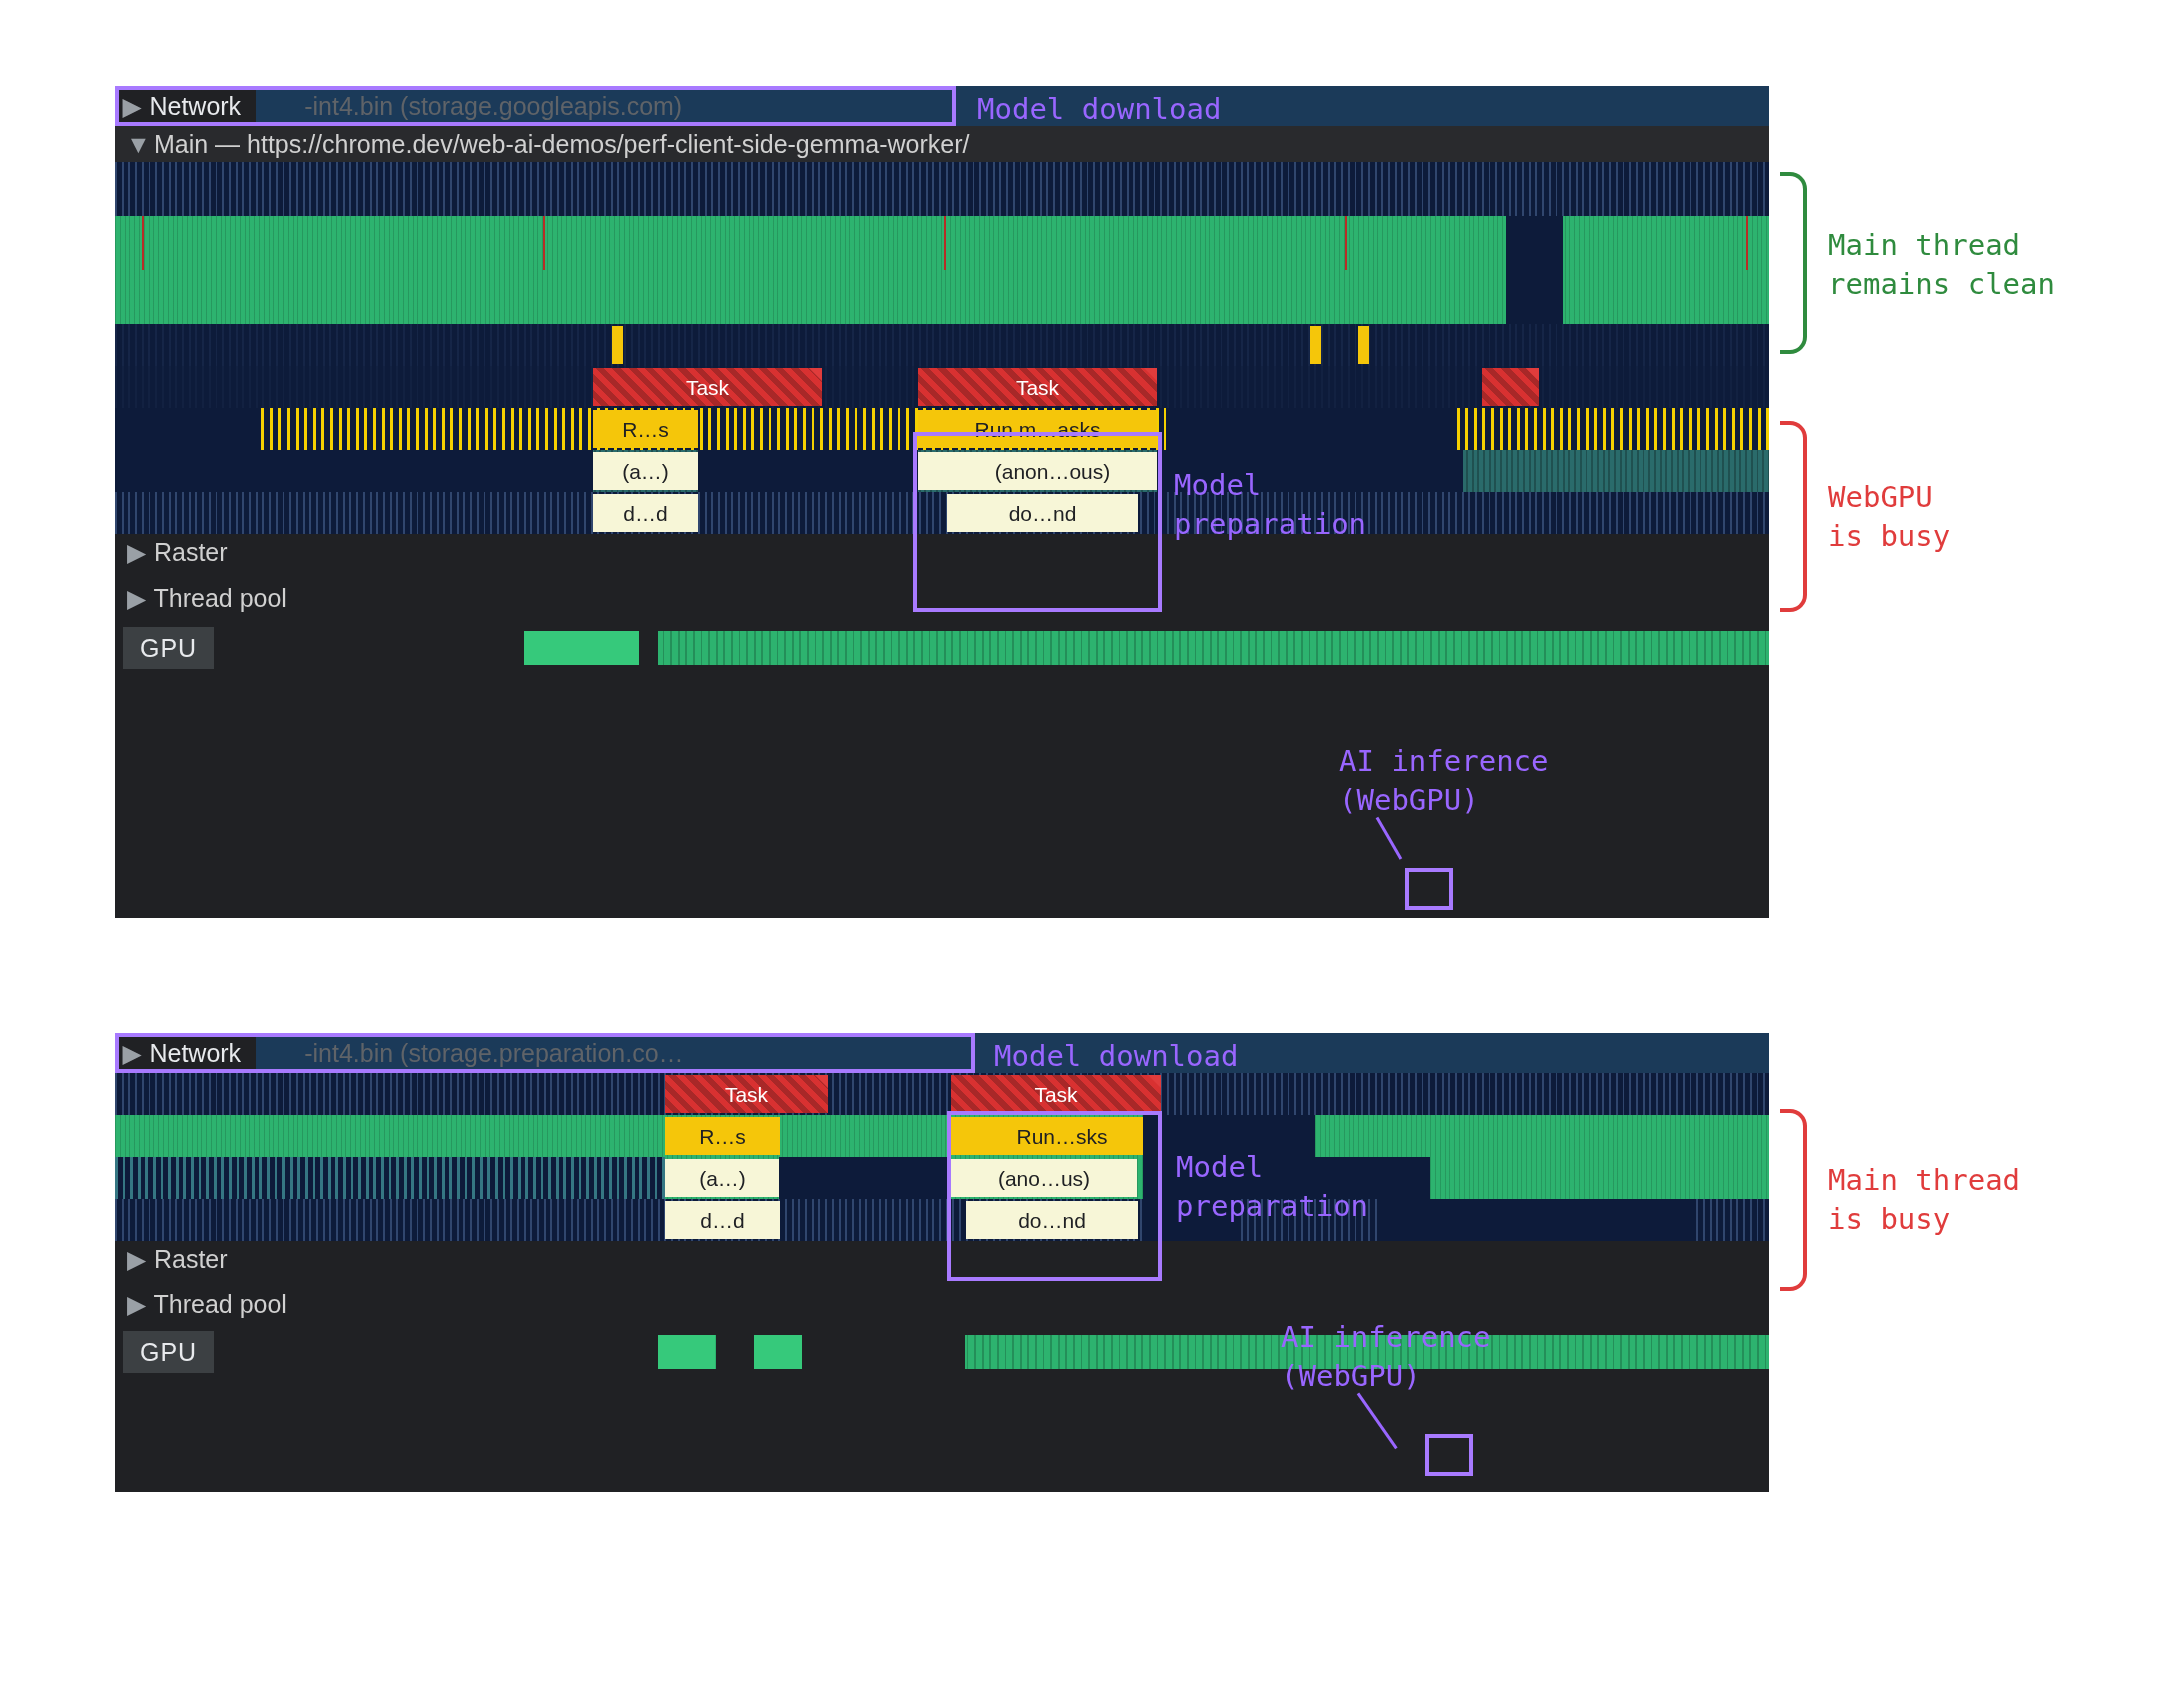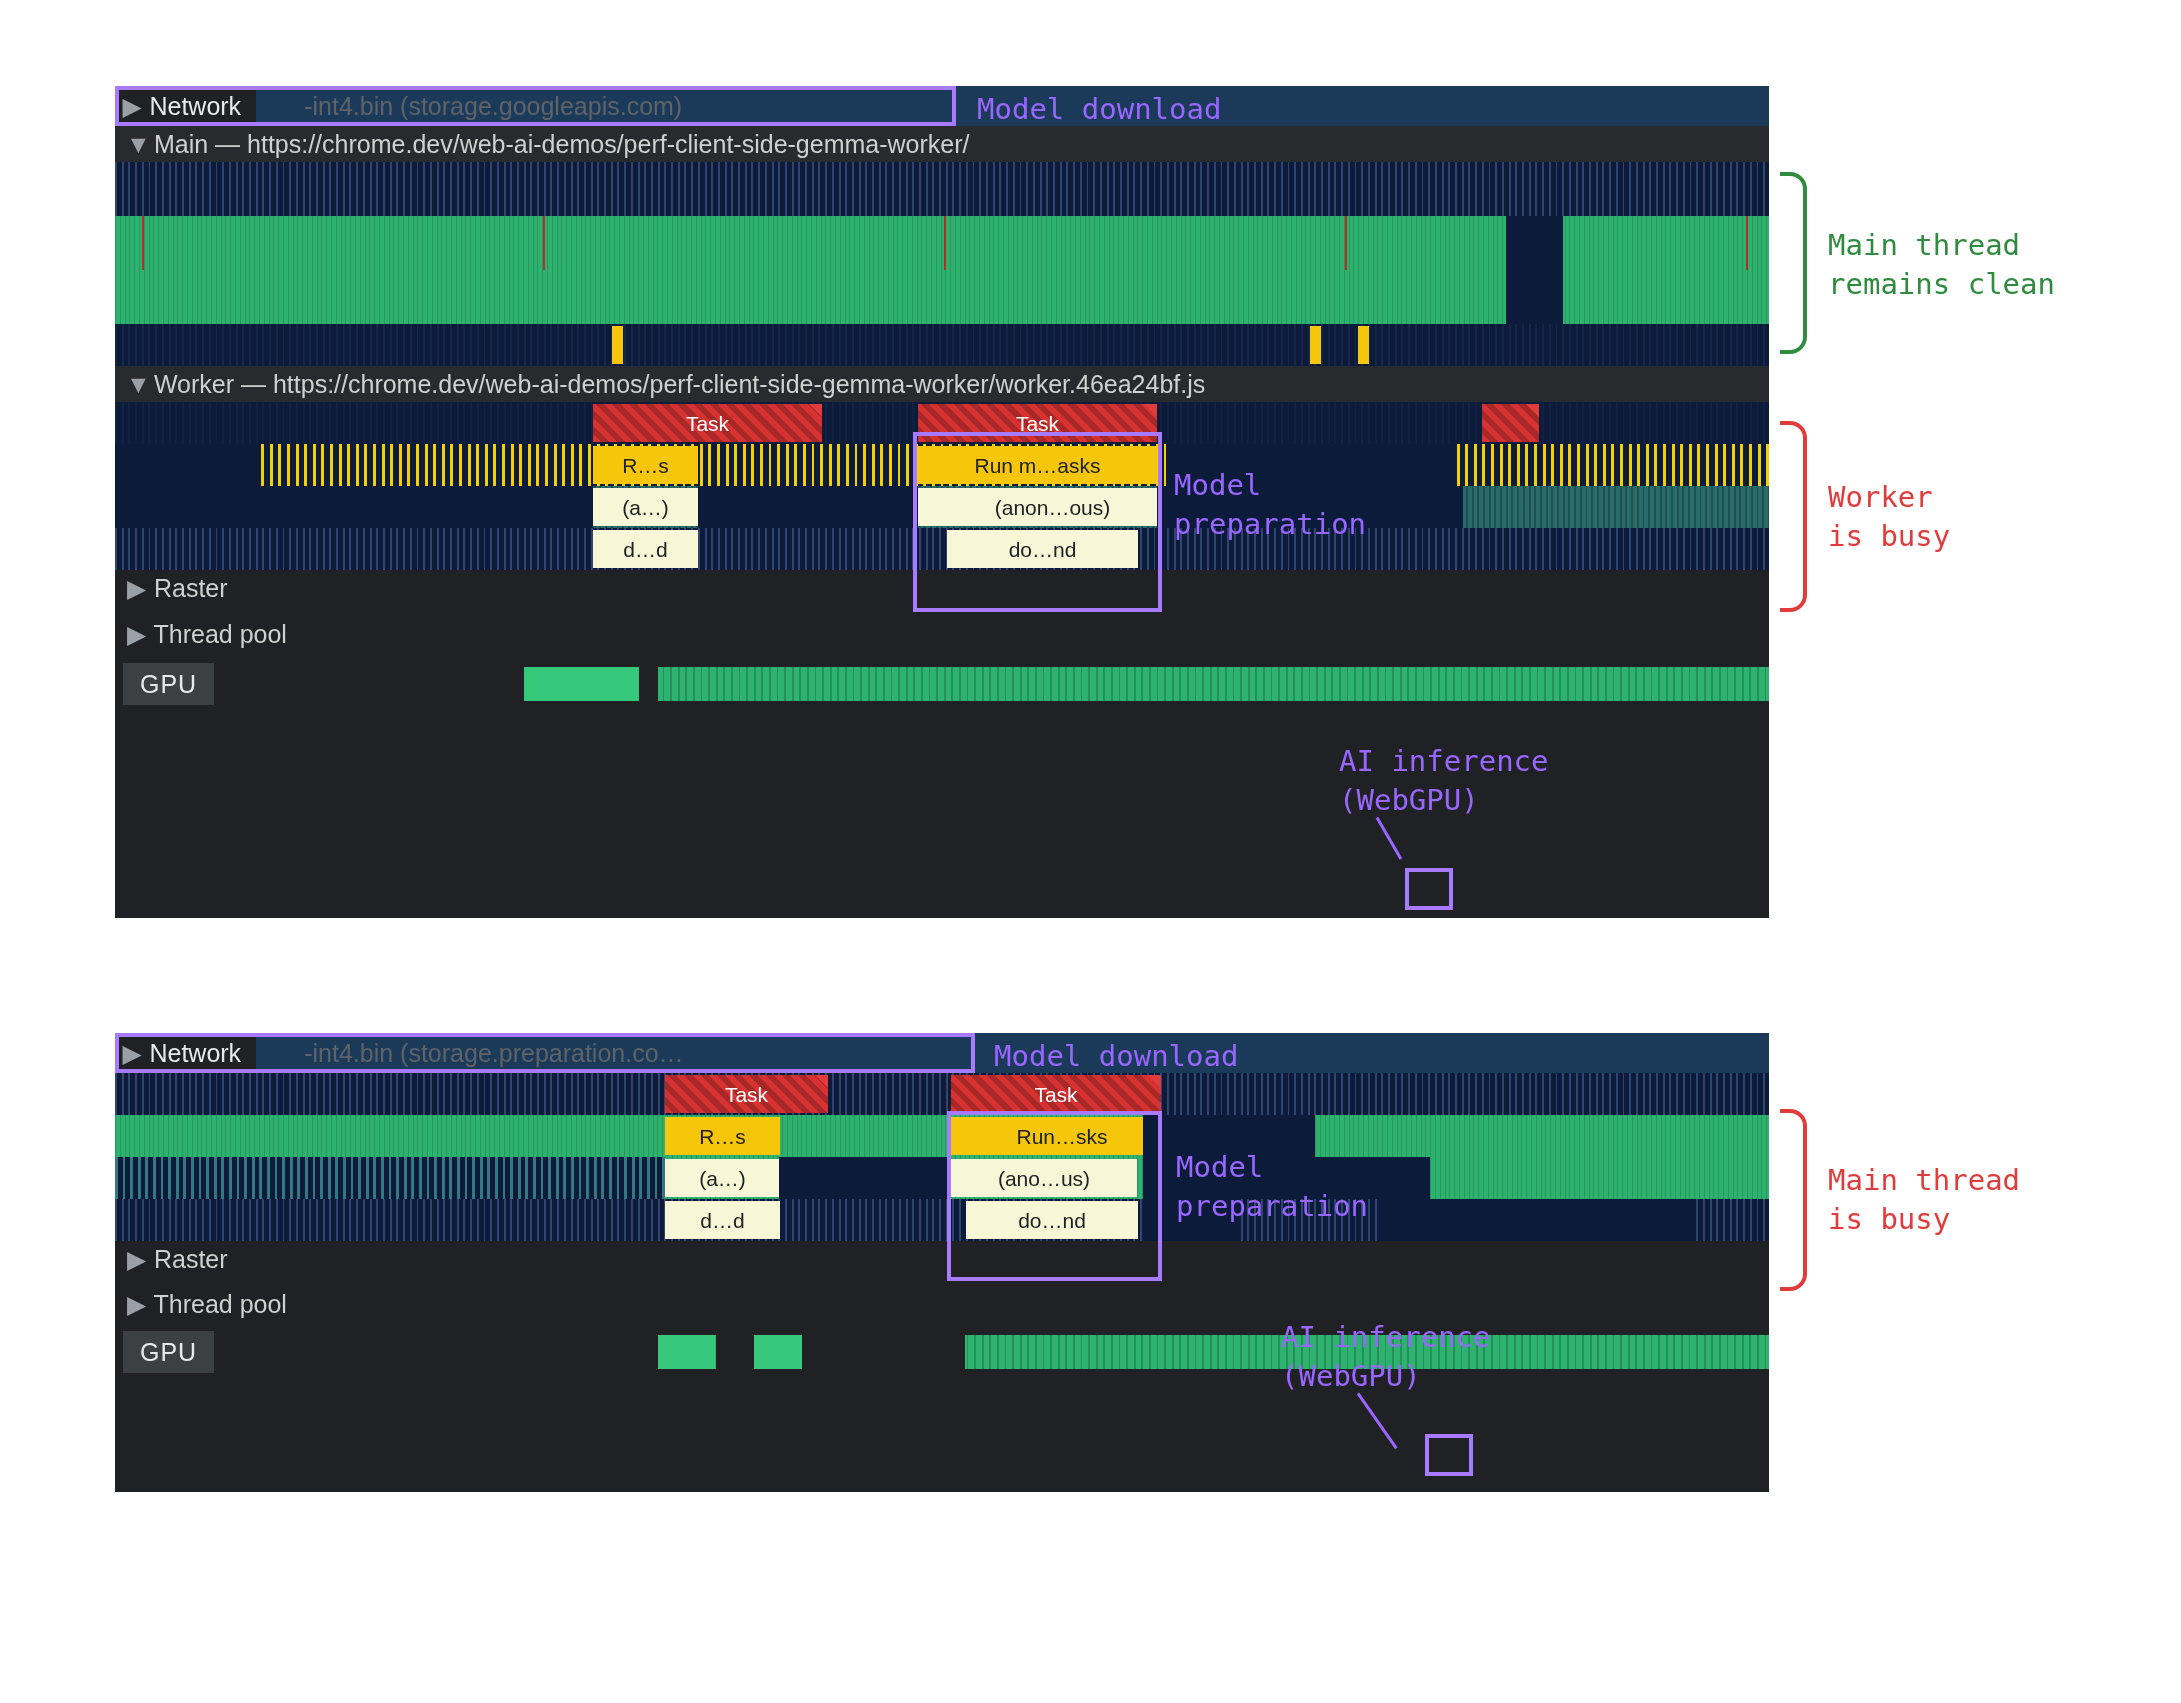--- a/index.html
+++ b/index.html
@@ -156,24 +156,20 @@
       <div class="stripes green"></div>
       <div style="position:absolute;left:1391px;top:0;bottom:0;width:57px;background:var(--dark);"></div>
     </div>
     <div class="track short">
       <div class="stripes navy" style="opacity:.25;"></div>
       <div class="blk yellow" style="left:497px;width:5.7px;"></div>
       <div class="blk yellow" style="left:1195px;width:5.7px;"></div>
       <div class="blk yellow" style="left:1243px;width:5.7px;"></div>
     </div>
 
-    <div class="row-label fill">
-      <span class="arrow">▼</span>
-      <span>Worker — https://chrome.dev/web-ai-demos/perf-client-side-gemma-worker/worker.46ea24bf.js</span>
-    </div>
 
     <div class="track short">
       <div class="stripes navy" style="opacity:.15;"></div>
       <div class="blk red" style="left:478px;width:229px;">Task</div>
       <div class="blk red" style="left:803px;width:239px;">Task</div>
       <div class="blk red" style="left:1367px;width:57px;"></div>
     </div>
     <div class="track short">
       <div style="position:absolute;inset:0;background:repeating-linear-gradient(90deg, var(--yellow) 0 2.9px, transparent 2.9px 8.6px), var(--dark);"></div>
       <div style="position:absolute;left:0;width:143px;top:0;bottom:0;background:var(--dark);"></div>
@@ -222,21 +218,21 @@
 (WebGPU)</div>
     <div class="pointer-line" style="left:1262px;top:730px;width:48px;transform:rotate(60deg);transform-origin:left center;"></div>
 
   </div>
 
   <div class="brace" style="color:var(--green-anno);left:1780px;top:172px;height:182px;"></div>
   <div class="anno green" style="left:1828px;top:226px;">Main thread
 remains clean</div>
 
   <div class="brace" style="color:var(--red-anno);left:1780px;top:421px;height:191px;"></div>
-  <div class="anno red" style="left:1828px;top:478px;">Worker
+  <div class="anno red" style="left:1828px;top:478px;">WebGPU
 is busy</div>
 
   <div class="panel bottom">
 
     <div class="network-row">
       <div class="network-band"></div>
       <div class="network-label-box">
         <span class="arrow">▶</span>
         <span>Network</span>
       </div>

